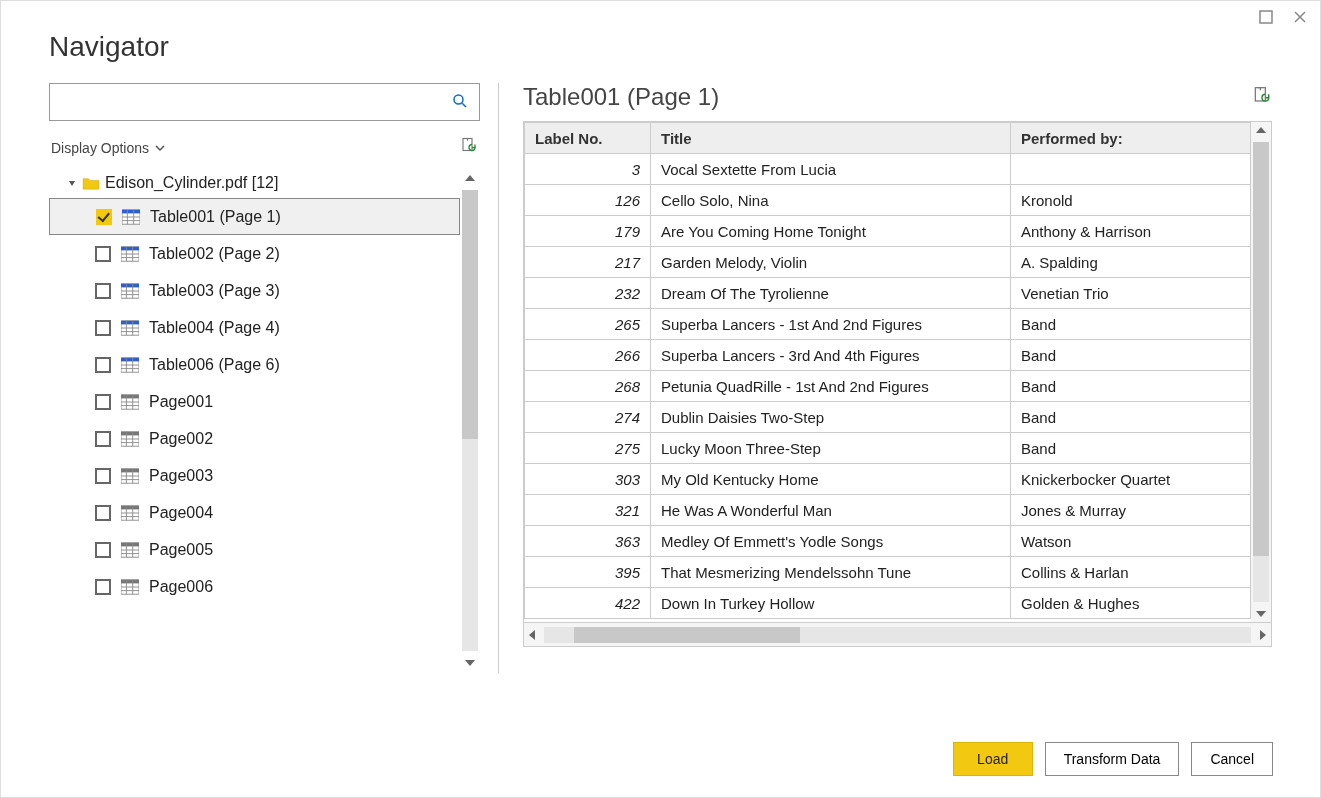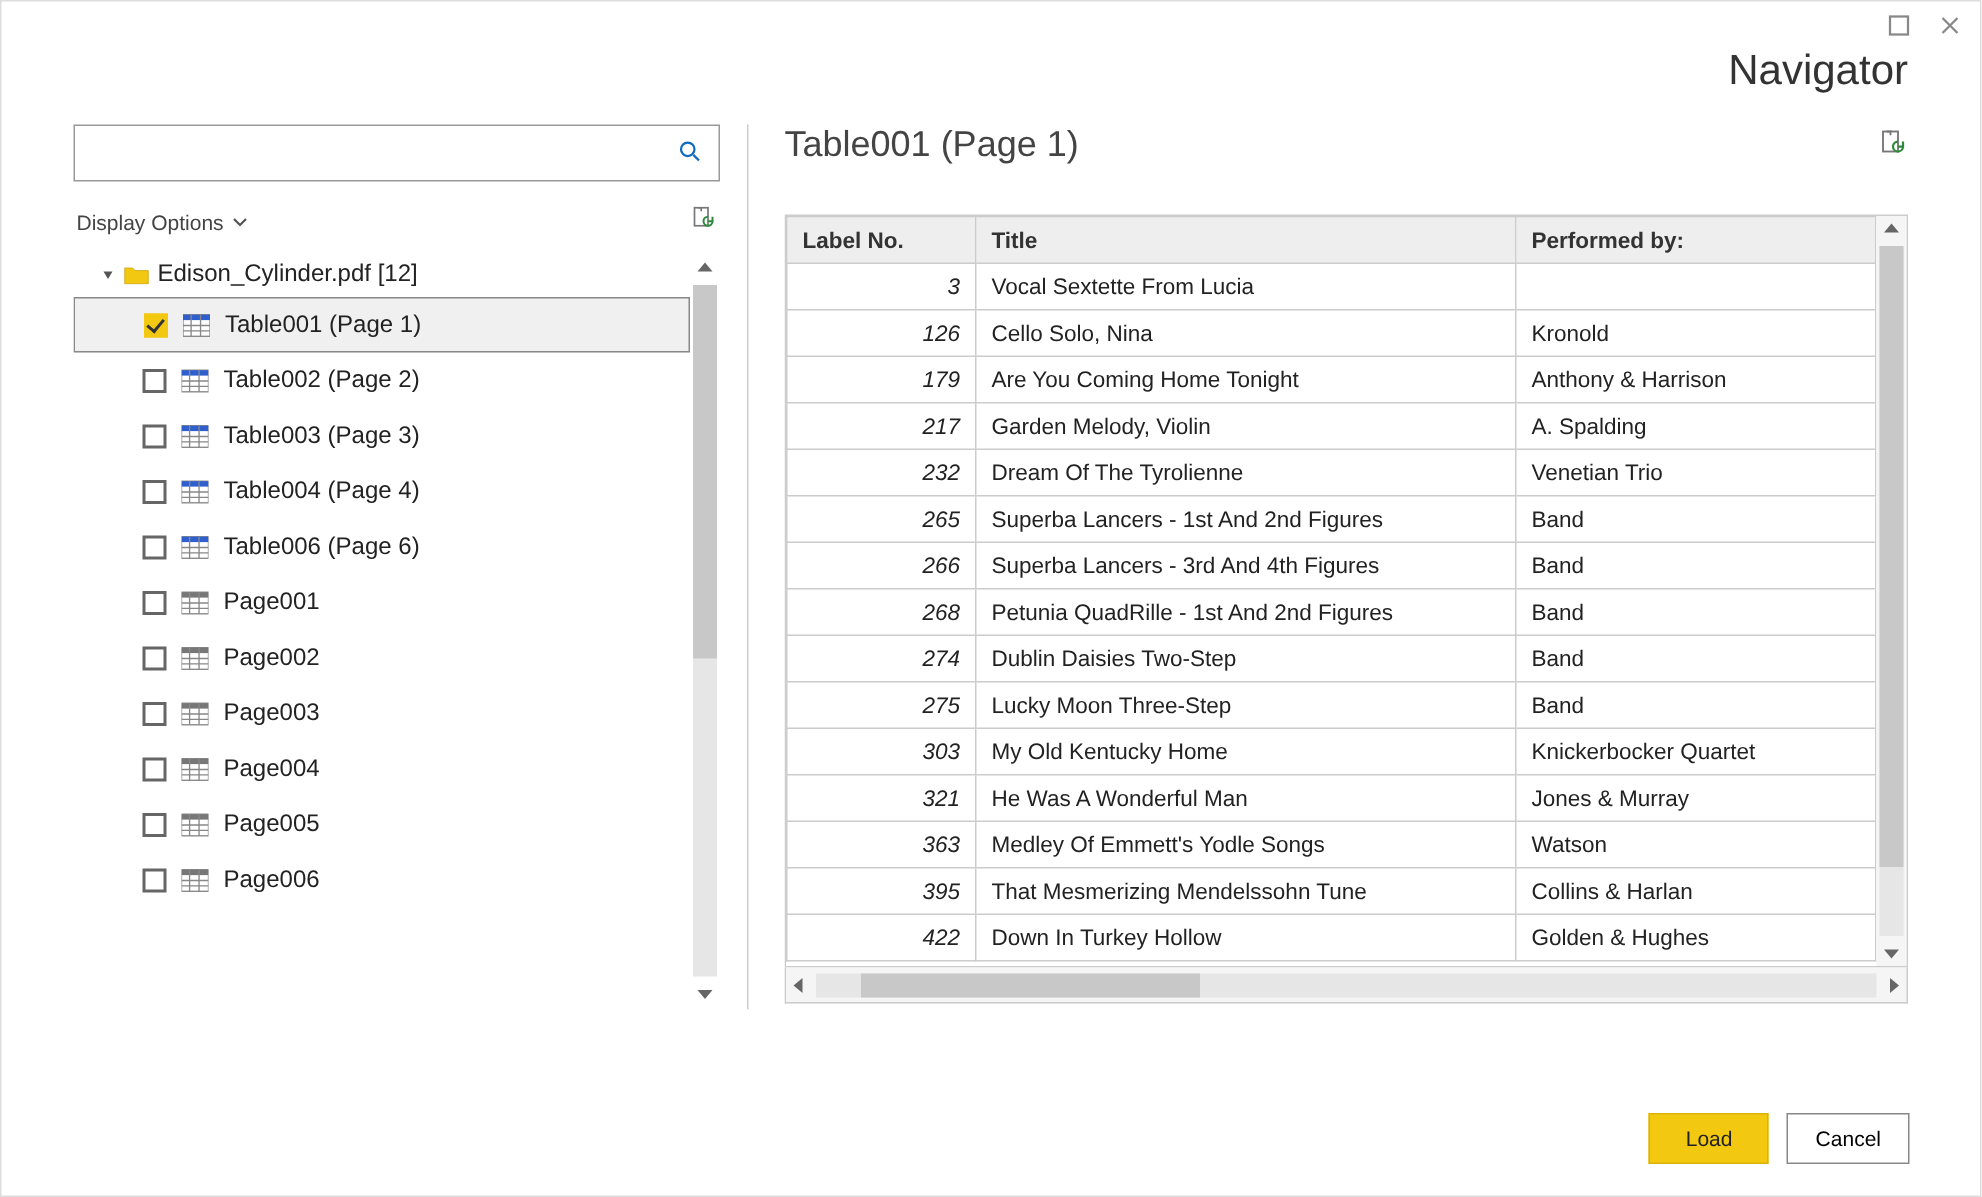--- a/index.html
+++ b/index.html
@@ -20,21 +20,20 @@
     padding: 8px 12px 0 0;
     gap: 18px;
     color: #888;
   }
   .titlebar svg { width: 16px; height: 16px; display:block; }
   .header-title {
     font-size: 28px;
     font-weight: 300;
     padding: 6px 48px 20px 48px;
     color: #333;
-    text-align: right;
   }
   .content {
     display: flex;
     padding: 0 48px;
     gap: 24px;
     height: 590px;
   }
   .left-pane {
     width: 450px;
     display: flex;
@@ -161,21 +160,20 @@
   .preview-title {
     font-size:24px;
     font-weight:300;
     color:#444;
   }
   .grid {
     border:1px solid #ccc;
     height: 502px;
     display:flex;
     overflow:hidden;
-    margin-top:22px;
   }
   .grid-main { flex:1; overflow:hidden; }
   table {
     width:100%;
     border-collapse:collapse;
     table-layout:fixed;
   }
   th, td {
     border:1px solid #ccc;
     padding:5px 10px;
@@ -559,14 +557,15 @@
       <div class="track"></div>
       <svg viewBox="0 0 16 16">
           <path d="M5 3 L11 8 L5 13 Z"></path>
         </svg>
     </div>
   </div>
 </div>
 
 <div class="footer">
   <button class="btn primary">Load</button>
+  <button class="btn">Transform Data</button>
   <button class="btn">Cancel</button>
 </div>
 
 </body></html>

